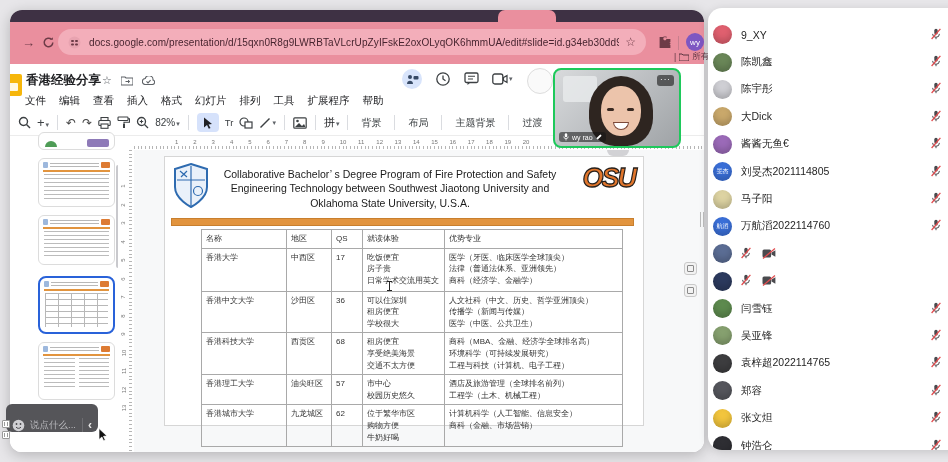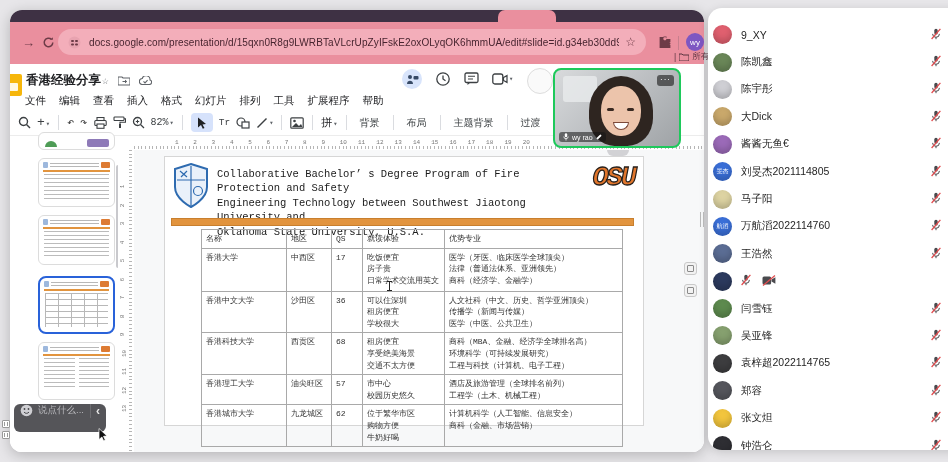--- a/index.html
+++ b/index.html
@@ -19,21 +19,21 @@
   .site-ic { width:13px; height:13px; margin-right:8px; flex:none; }
   .url { font-size:10px; color:#47242f; white-space:nowrap; overflow:hidden; flex:1; letter-spacing:.1px; }
   .ombx-star { font-size:12px; color:#6d3b47; margin-left:6px; }
   .puzzle { left:648px; top:13px; width:14px; height:14px; }
   .chrome-sep { left:668px; top:14px; width:1px; height:14px; background:#c77f8d; }
   .profile { left:676px; top:11px; width:18px; height:18px; border-radius:50%; background:#7e57c2;
              color:#fff; font-size:8px; display:flex; align-items:center; justify-content:center; }
   .bm-hint { left:664px; top:41px; font-size:8.5px; color:#5a3540; white-space:nowrap; display:flex; gap:3px; align-items:center; }
 
   
-  .slides-ui { left:0; top:54px; right:0; bottom:0; background:#fff; border-radius:0 0 12px 12px; overflow:hidden;font-family:Liberation Mono, monospace; }
+  .slides-ui { left:0; top:54px; right:0; bottom:0; background:#fff; border-radius:0 0 12px 12px; overflow:hidden; }
   .app-icon { left:-5px; top:10px; width:17px; height:22px; background:#f6b60b; border-radius:2px; }
   .app-icon:after { content:""; position:absolute; left:4px; top:9px; width:9px; height:8px; background:#fff7df; border-radius:1px; }
   .doc-title { left:16px; top:8px; font-size:12.5px; font-weight:bold; color:#202124; }
   .title-ics { left:92px; top:10px; display:flex; gap:9px; color:#5f6368; font-size:11px; align-items:center; }
   .hdr-actions { left:392px; top:5px; display:flex; gap:13px; align-items:center; }
   .present-circ { width:20px; height:20px; border-radius:50%; background:#d8e4fb; display:flex; align-items:center; justify-content:center; }
   .avatar-sliver { left:517px; top:4px; width:26px; height:26px; border-radius:50%; background:#fafafa; border:1px solid #ddd; }
   .menubar { left:15px; top:30px; display:flex; gap:13px; font-size:10.5px; color:#202124; }
   .toolbar { left:0; top:46px; right:0; height:26px; display:flex; align-items:center; padding-left:8px; gap:6px;
              border-bottom:1px solid #ececec; color:#444; }
@@ -67,21 +67,21 @@
       background:repeating-linear-gradient(180deg,#b5b5b5 0 1px,transparent 1px 3.7px); }
   .hruler { left:124px; top:0; right:0; height:14px; background:#fff; }
   .hruler .ticks { left:0; right:0; bottom:1px; height:3px;
       background:repeating-linear-gradient(90deg,#b5b5b5 0 1px,transparent 1px 3.66px); }
   .rnum { position:absolute; font-size:6px; color:#777; top:3px; }
   .rnum.v { left:3px; transform:rotate(-90deg); }
 
   .canvas { left:124px; top:14px; right:0; bottom:0; background:#f7f8f9; }
   .slide { left:30px; top:6px; width:480px; height:270px; background:#fff; border:1px solid #d6d6d6; }
   .shield { left:8px; top:6px; }
-  .slide-title { left:52px; top:10px; width:346px; font-size:10.5px; line-height:1.38;
+  .slide-title { left:52px; top:10px; width:346px; text-align:center; font-size:10.5px; line-height:1.38;
                  color:#1a1a1a; white-space:pre-line; }
   .osu { right:8px; top:6px; font-size:27px; font-weight:bold; font-style:italic; color:#e1762c;
          letter-spacing:-2px; -webkit-text-stroke:1.2px #26201c; transform:scaleY(1.05); }
   .orange-bar { left:6px; top:61px; width:463px; height:8px; background:#e2943e; border:1px solid #c87f2e; }
   .htable { left:36px; top:72px; width:421px; border-collapse:collapse; table-layout:fixed; }
   .htable td { border:1px solid #a9a9a9; font-size:8px; line-height:1.45; color:#333; vertical-align:top;
                padding:3px 4px; white-space:pre-line; }
   .ibeam { left:224px; top:124px; width:1px; height:10px; background:#222; }
   .ibeam:before,.ibeam:after { content:""; position:absolute; left:-2px; width:5px; height:1px; background:#222; }
   .ibeam:before { top:0; } .ibeam:after { bottom:0; }
@@ -97,22 +97,22 @@
   .eye { width:7px; height:2.5px; background:#3a2a22; border-radius:2px; top:38px; }
   .smile { left:58px; top:52px; width:16px; height:8px; background:#fff; border:1.5px solid #7c4a3a; border-radius:0 0 10px 10px; }
   .wc-dots { right:5px; top:5px; width:17px; height:11px; background:rgba(35,35,35,.65); border-radius:3px;
              color:#fff; font-size:8px; line-height:9px; text-align:center; letter-spacing:1px; }
   .wc-label { left:4px; bottom:4px; background:rgba(20,20,20,.55); border-radius:3px; padding:1px 4px;
               display:flex; align-items:center; gap:3px; color:#fff; font-size:7px; }
   .wc-pencil { width:6px; height:2px; background:#fff; transform:rotate(-45deg); border-radius:1px; }
   .wc-handle { left:607px; top:150px; width:22px; height:6px; background:#d2d2d5; border-radius:0 0 6px 6px; z-index:4; }
 
   
-  .chat { left:14px; top:404px; width:92px; height:28px; background:rgba(72,72,76,.93); border-radius:6px;
-          display:flex; align-items:flex-start; padding:0 6px; gap:5px; z-index:6; }
+  .chat { left:6px; top:404px; width:92px; height:28px; background:rgba(72,72,76,.93); border-radius:6px;
+          display:flex; align-items:flex-end; padding:0 6px; gap:5px; z-index:6; }
   .chat-placeholder { color:#b9b9bd; font-size:9.5px; flex:1; white-space:nowrap; overflow:hidden; }
   .chat-sep { width:1px; height:14px; background:#6d6d71; }
   .chat-collapse { color:#e8e8e8; font-size:12px; font-weight:bold; }
   .cursor-arrow { left:98px; top:428px; z-index:7; }
   .mini-toggle { left:2px; width:8px; height:8px; border:1px solid #9a9a9a; border-radius:1px; background:#fff; z-index:6; }
   .mini-toggle i { position:absolute; inset:1px; background:repeating-linear-gradient(90deg,#9a9a9a 0 1px,transparent 1px 3px); }
 
   
   .panel { left:708px; top:8px; width:270px; height:442px; background:#fff; border-radius:14px;
            box-shadow:0 2px 10px rgba(0,0,0,.15); z-index:10; overflow:hidden; padding-top:13px; }
@@ -624,21 +624,20 @@
             <line x1="1.6" y1="11" x2="10.4" y2="0.9" stroke="#e14b4e" stroke-width="1.3"></line>
           </svg></span>
         <span class="picon"><svg width="14" height="11" viewBox="0 0 14 11">
             <rect x="0.5" y="1.6" width="8.6" height="7.8" rx="1.5" fill="#4a4a4e"></rect>
             <path d="M9.5 4.4 13.4 2.2v6.6L9.5 6.6z" fill="#4a4a4e"></path>
             <line x1="1" y1="10.4" x2="13" y2="0.6" stroke="#e14b4e" stroke-width="1.3"></line>
           </svg></span>
       </div>
       <div class="prow">
         <span class="pav" style="background: rgb(91, 109, 148);"></span>
-        <span class="pname">王浩然</span>
         <span class="picon"><svg width="12" height="12" viewBox="0 0 12 12">
             <rect x="4.3" y="0.8" width="3.4" height="5.8" rx="1.7" fill="#4a4a4e"></rect>
             <path d="M2.6 5.9a3.4 3.4 0 0 0 6.8 0" fill="none" stroke="#4a4a4e" stroke-width="1"></path>
             <line x1="6" y1="9.4" x2="6" y2="11.2" stroke="#4a4a4e" stroke-width="1"></line>
             <line x1="1.6" y1="11" x2="10.4" y2="0.9" stroke="#e14b4e" stroke-width="1.3"></line>
           </svg></span>
         <span class="picon"><svg width="14" height="11" viewBox="0 0 14 11">
             <rect x="0.5" y="1.6" width="8.6" height="7.8" rx="1.5" fill="#4a4a4e"></rect>
             <path d="M9.5 4.4 13.4 2.2v6.6L9.5 6.6z" fill="#4a4a4e"></path>
             <line x1="1" y1="10.4" x2="13" y2="0.6" stroke="#e14b4e" stroke-width="1.3"></line>

